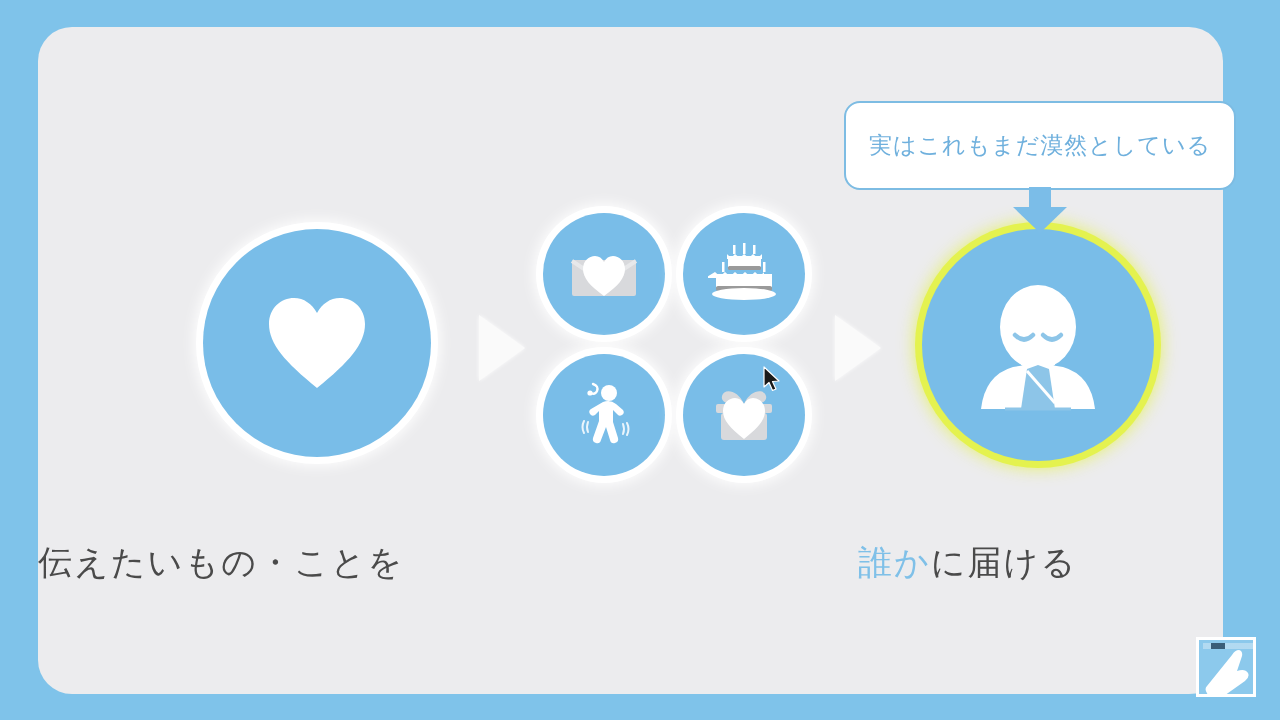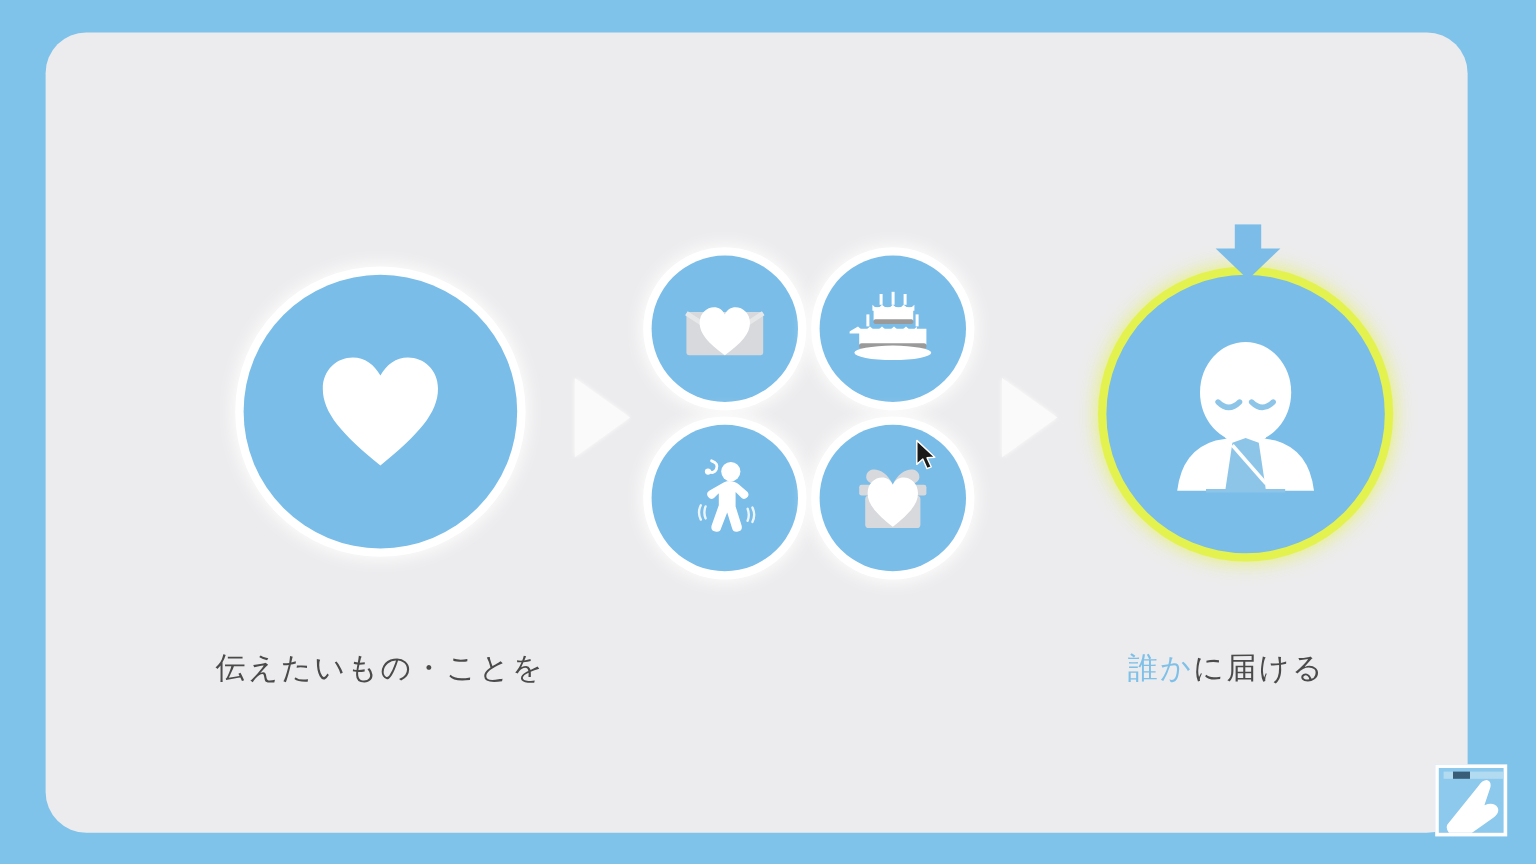--- a/index.html
+++ b/index.html
@@ -102,29 +102,29 @@
     position: absolute; left: 0; top: 20px;
     width: 0; height: 0;
     border-left: 27px solid transparent;
     border-right: 27px solid transparent;
     border-top: 26px solid #7bbde8;
   }
 
   
   .caption {
     position: absolute;
-    font-size: 25px;
+    font-size: 34px;
     color: #4a4a4a;
     letter-spacing: 2px;
     white-space: nowrap;
-    text-align: center;
+    text-align: left;
   }
   #caption-1 { left: 0px;   top: 513px; width: 558px; }
   #caption-2 { left: 450px; top: 513px; width: 380px; }
-  #caption-3 { left: 784px; top: 513px; width: 400px; }
+  #caption-3 { left: 820px; top: 513px; width: 400px; }
   .hl { color: #7fc0e8; }
 
   
   #logo {
     position: absolute;
     left: 1158px; top: 610px;
     width: 60px; height: 60px;
     background: #8cc9ec;
     border: 3px solid #ffffff;
     overflow: hidden;
@@ -242,20 +242,23 @@
           <path fill="#ffffff" d="M10 130 q4 -34 32 -42 l25 -4 l25 4 q28 8 32 42 z"></path>
 
           <path fill="#ffffff" d="M50 86 q17 10 34 0 l0 -8 q-17 8 -34 0 z"></path>
           <path fill="#8dc5e8" d="M56 90 l11 -4 l11 4 l6 40 h-34 z"></path>
           <path d="M56 92 L84 124" fill="none" stroke="#ffffff" stroke-width="3"></path>
           <path d="M34 130 h66" fill="none" stroke="#8dc5e8" stroke-width="3"></path>
         </svg>
       </span>
     </div>
 
+    <div id="callout">
+      <span id="callout-text">実はこれもまだ漠然としている</span>
+    </div>
     <div id="callout-arrow">
       <div class="shaft"></div>
       <div class="head"></div>
     </div>
 
     <div class="caption" id="caption-1">伝えたいもの・ことを</div>
     <div class="caption" id="caption-3"><span class="hl">誰か</span><span>に届ける</span></div>
 
     <div id="logo">
       <div class="bar"></div>

